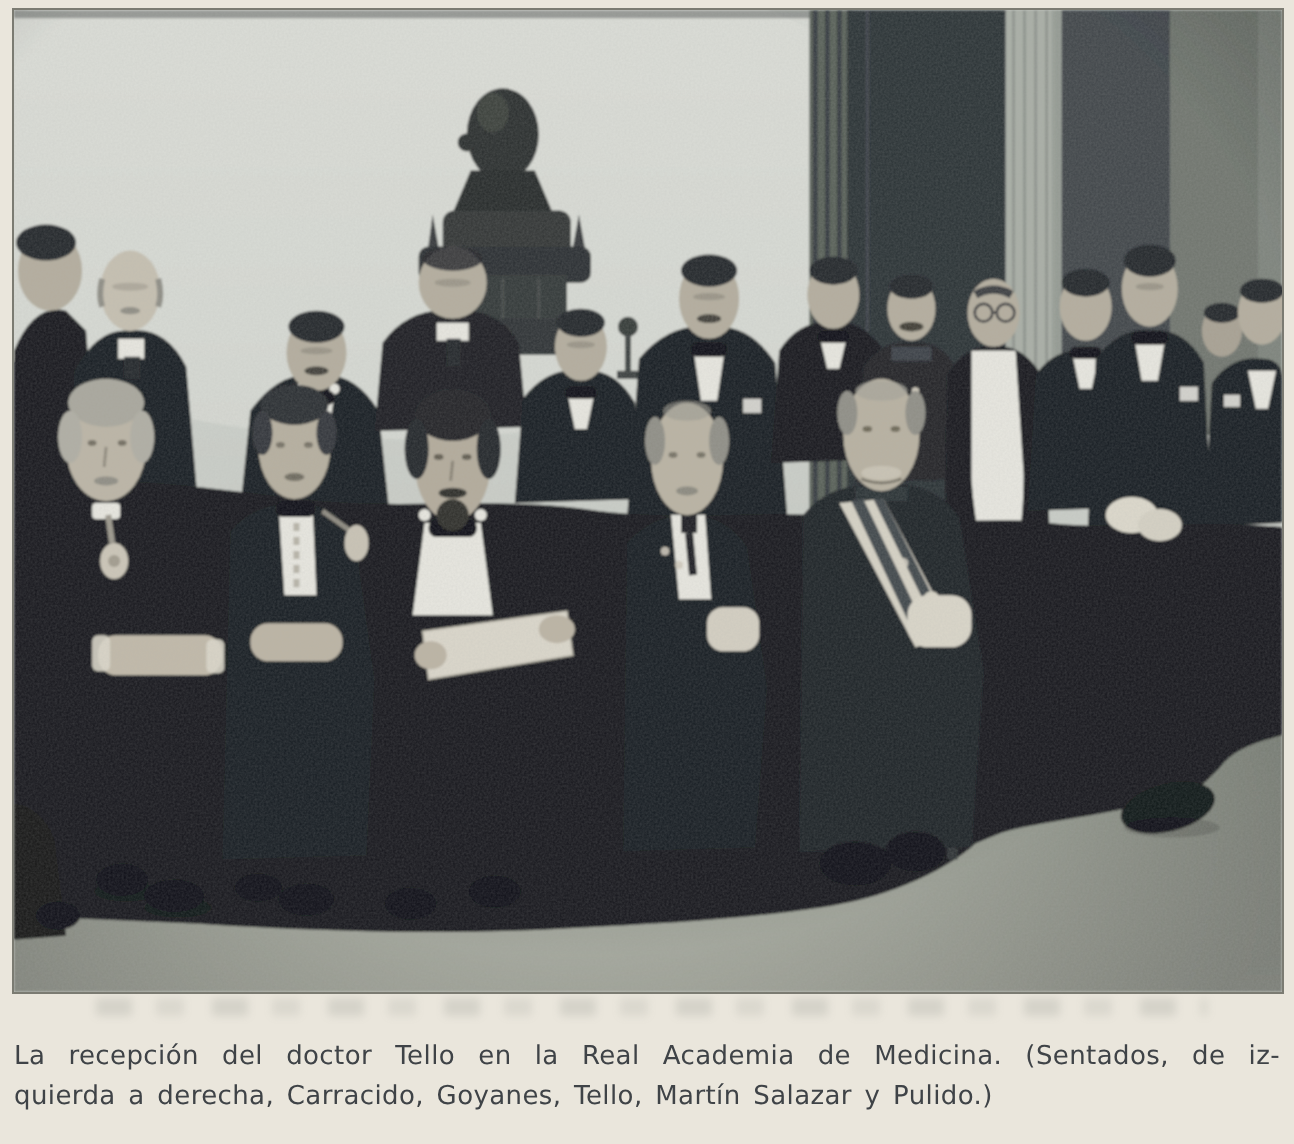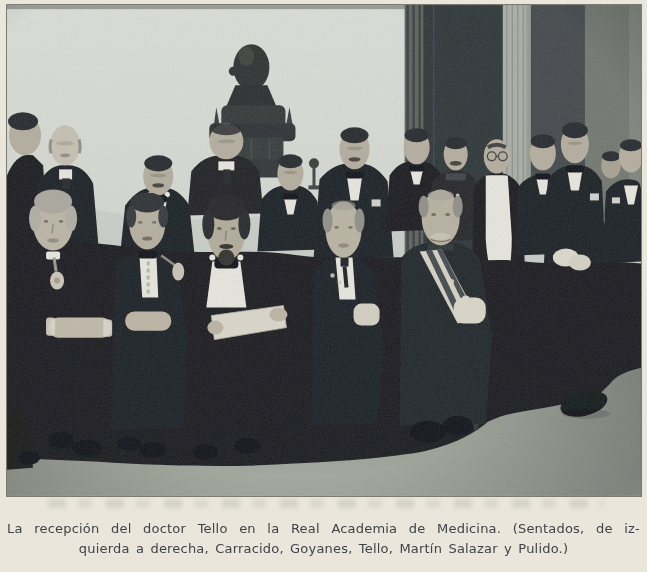--- a/index.html
+++ b/index.html
@@ -13,21 +13,21 @@
   .face{fill:#b4ad9e}.shirt{fill:#e8e7e0}
   .hairD{fill:#24262b}
   .dk{fill:#0e1013}
   .bleed{position:absolute;left:48px;top:499px;width:556px;height:9px;
          background:repeating-linear-gradient(90deg,rgba(125,130,124,.55) 0 18px,rgba(125,130,124,0) 18px 30px,rgba(125,130,124,.4) 30px 44px,rgba(125,130,124,0) 44px 58px);
          filter:blur(2px);opacity:.35;}
   .caption{position:absolute;left:7px;top:519px;width:633px;color:var(--caption-text,#3f4347);
            font-size:13px;line-height:20px;letter-spacing:.2px;word-spacing:2px;}
   .caption p{margin:0;}
   .cap1{text-align:justify;text-align-last:justify;}
-  .cap2{text-align:center;}
+  .cap2{}
 </style>
 </head>
 <body>
 
 <div class="page">
 
   <figure class="photo">
     <svg viewBox="8 6 633 490" xmlns="http://www.w3.org/2000/svg">
       <defs>
         <linearGradient id="wallGrad" x1="0" y1="0" x2="0" y2="1">

